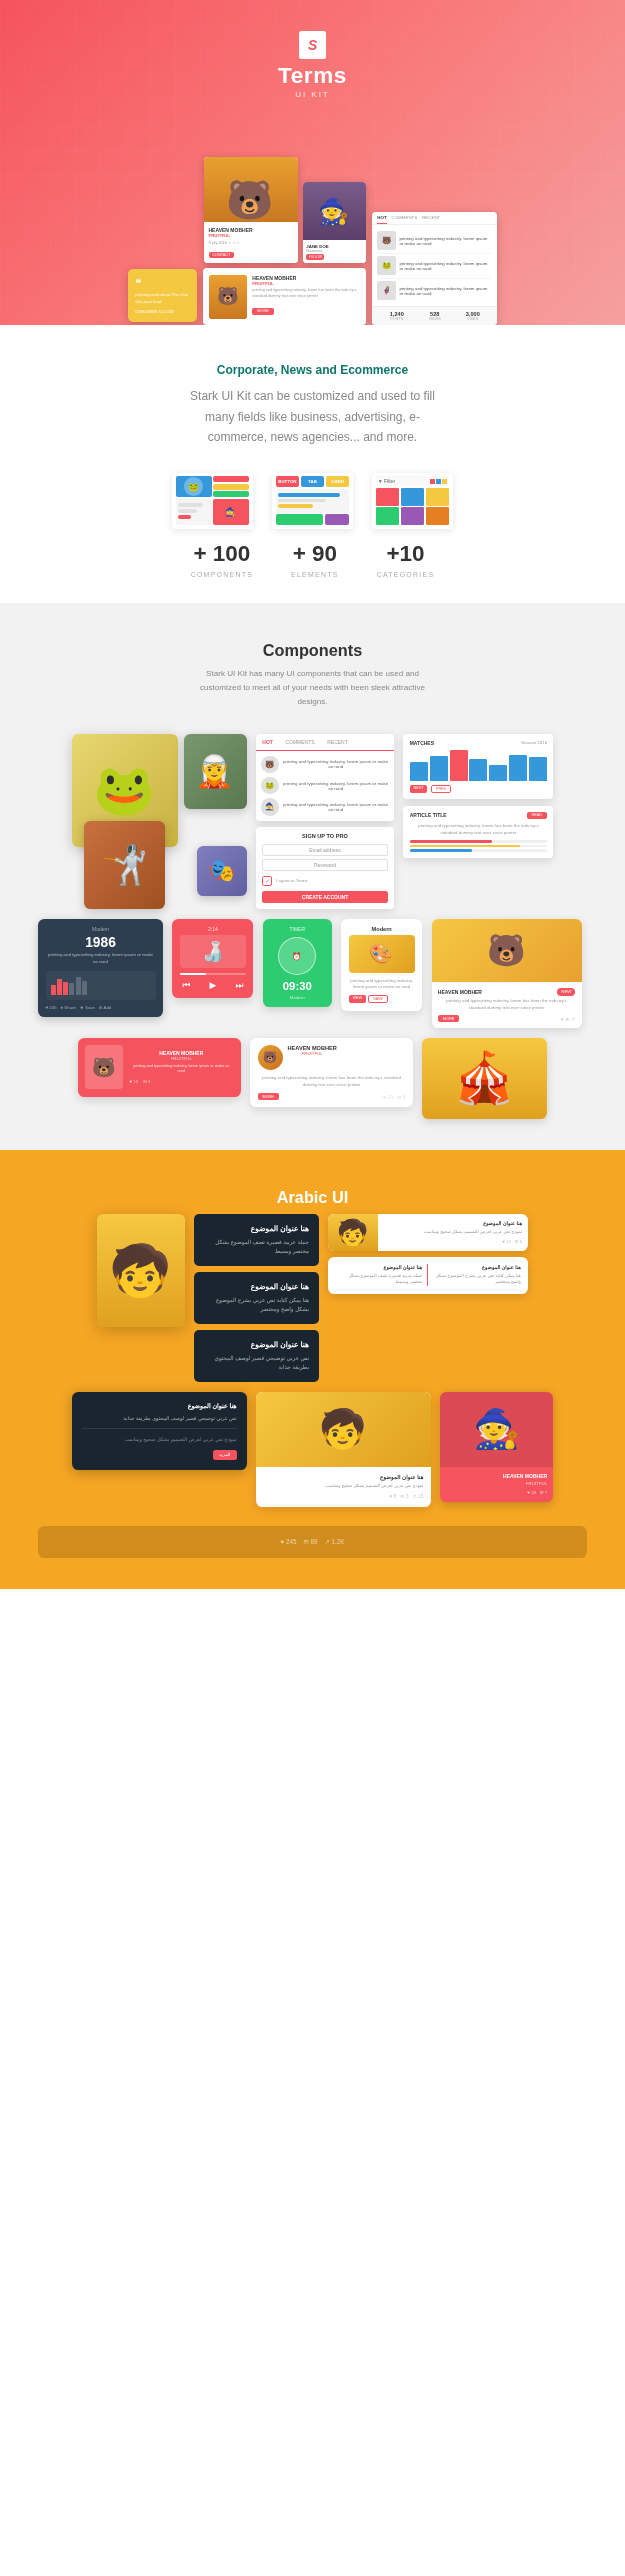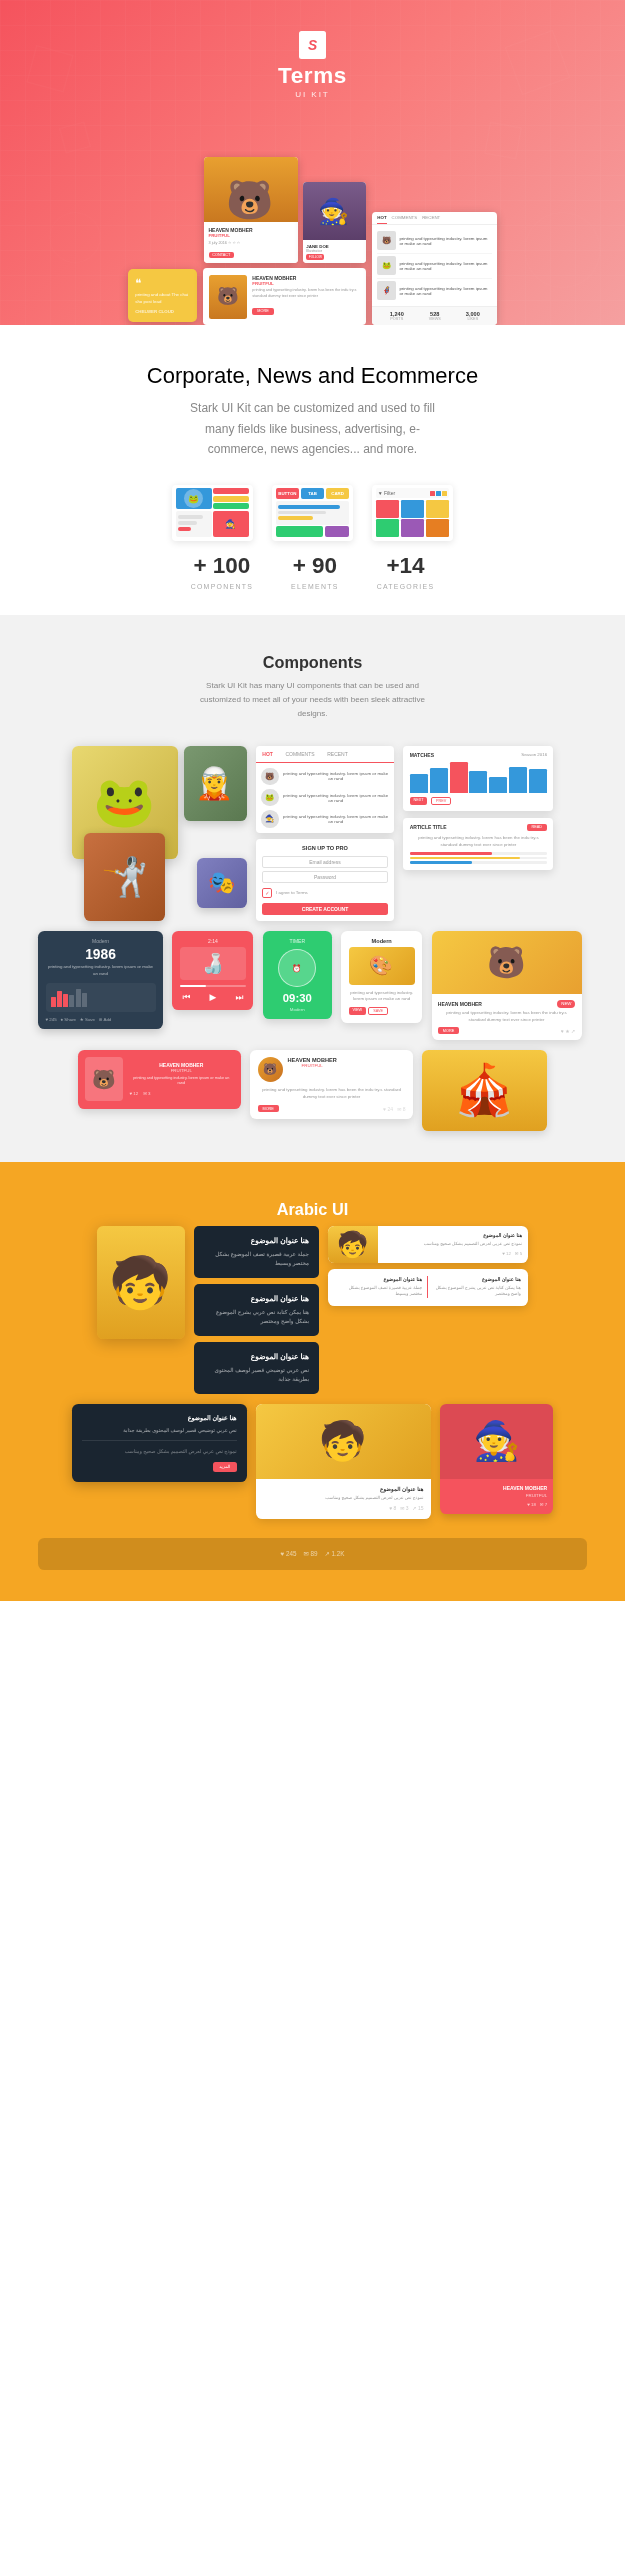--- a/index.html
+++ b/index.html
@@ -59,23 +59,23 @@
       z-index: 1;
     }
 
     
     .section-corporate {
       background: #fff;
       padding: 38px 75px 25px 75px;
       text-align: center;
     }
     .section-corporate h2 {
-      font-size: 22px;
-      font-weight: normal;
-      color: #000000;
+      font-size: 12px;
+      font-weight: bold;
+      color: #0f766e;
       margin-bottom: 9.4px;
     }
     .section-corporate p {
       font-size: 12px;
       color: #888;
       line-height: 1.7;
       max-width: 263px;
       margin: 0 auto 25px auto;
     }
     .stats-row {
@@ -410,21 +410,21 @@
   <div class="stats-row">
     <div class="stat-item">
       <div class="stat-number" style="font-size:22.5px; font-weight:900;">+ 100</div>
       <div class="stat-label">COMPONENTS</div>
     </div>
     <div class="stat-item">
       <div class="stat-number" style="font-size:22.5px; font-weight:900;">+ 90</div>
       <div class="stat-label">ELEMENTS</div>
     </div>
     <div class="stat-item">
-      <div class="stat-number" style="font-size:22.5px; font-weight:900;">+14</div>
+      <div class="stat-number" style="font-size:22.5px; font-weight:900;">+10</div>
       <div class="stat-label">CATEGORIES</div>
     </div>
   </div>
 </div>
 
 <div class="section-components">
   <h2>Components</h2>
   <p>Stark UI Kit has many UI components that can be used and customized to meet all of your needs with been sleek attractive designs.</p>
 
   <div style="display:flex; gap:9.4px; justify-content:center; margin-bottom:9.4px; flex-wrap:wrap;">

